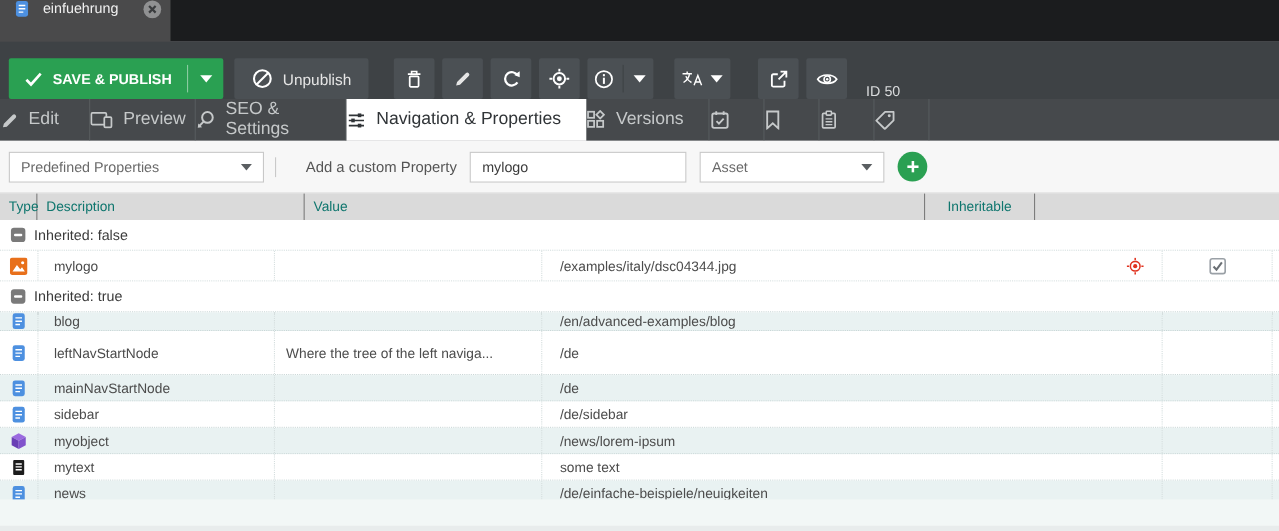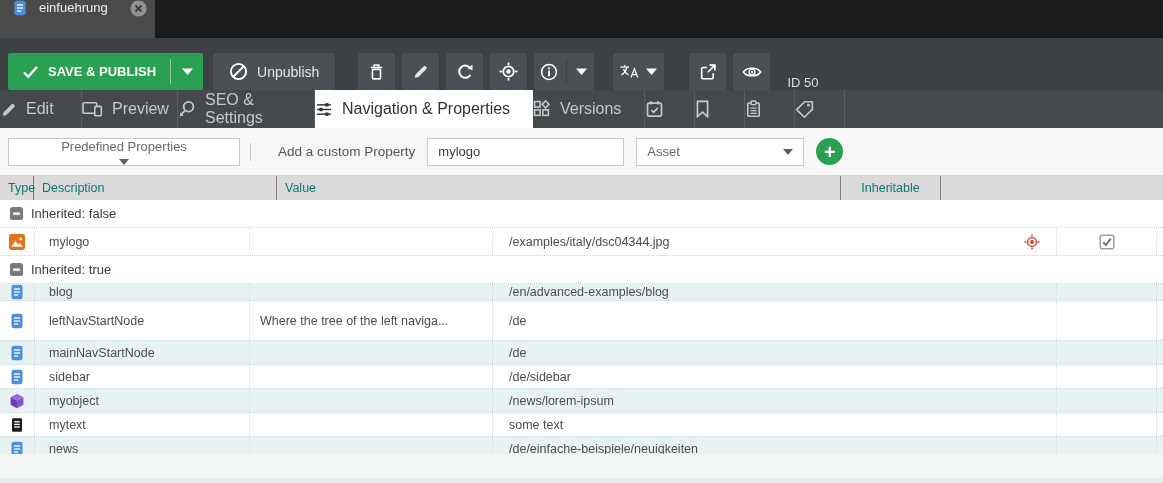--- a/index.html
+++ b/index.html
@@ -36,21 +36,21 @@
   .etab svg { display:block; }
   .etab.active { background:#ffffff; color:#303437; border-right:none; }
   .t-edit{width:82px;} .t-preview{width:96px;} .t-seo{width:137px;} .t-nav{width:218px;} .t-versions{width:112px;}
   .t-ico{width:50px;}
 
   
   .propsbar { top:128px; height:48px; background:#f7f7f7; border-bottom:1px solid #d8d8d8; display:flex; align-items:center; }
   .ctl { height:28px; background:#fff; border:1px solid #c8c8c8; display:flex; align-items:center; font-size:13px; }
   .sel { justify-content:space-between; padding:0 10px; color:#6a6a6a; }
   .sel .tri { width:0; height:0; border-left:5px solid transparent; border-right:5px solid transparent; border-top:6px solid #5a5e61; }
-  .sel1 { margin-left:8px; width:232px;flex-direction:column; }
+  .sel1 { margin-left:8px; width:232px; }
   .pdiv { width:1px; height:18px; background:#c9c9c9; margin-left:10px; }
   .plabel { color:#555; font-size:13.5px; margin-left:27px; }
   .pinput { margin-left:12px; width:197px; padding:0 10px; color:#3c3c3c; }
   .sel2 { margin-left:12px; width:168px; }
   .plus { margin-left:12px; width:27px; height:27px; border-radius:50%; background:#2aa052; color:#fff;
           display:flex; align-items:center; justify-content:center; font-size:20px; font-weight:bold; line-height:1; }
 
   
   .ghead { top:176px; height:24px; background:#dadada; display:flex; font-size:12.5px; color:#0f766e; }
   .h { display:flex; align-items:center; border-right:1px solid #7c7c7c; }

